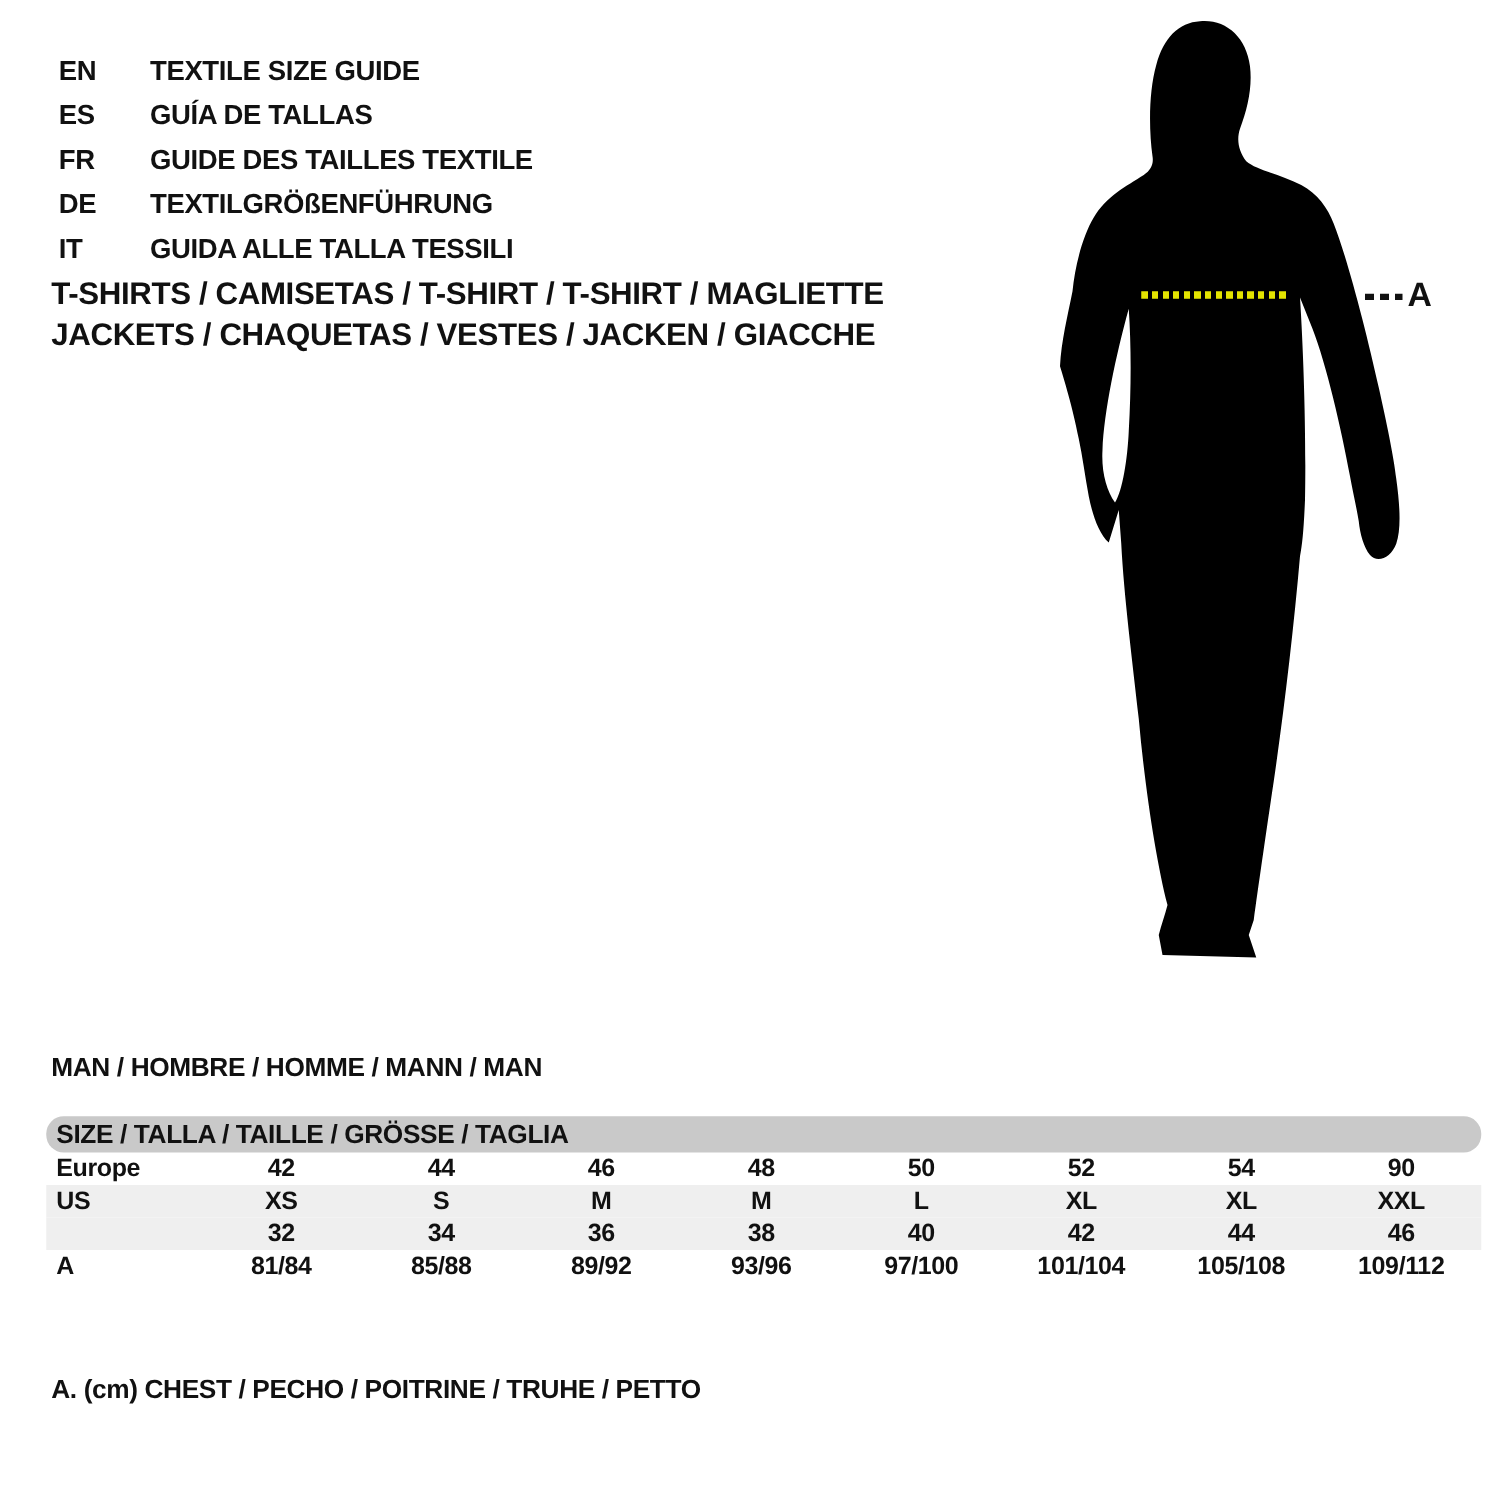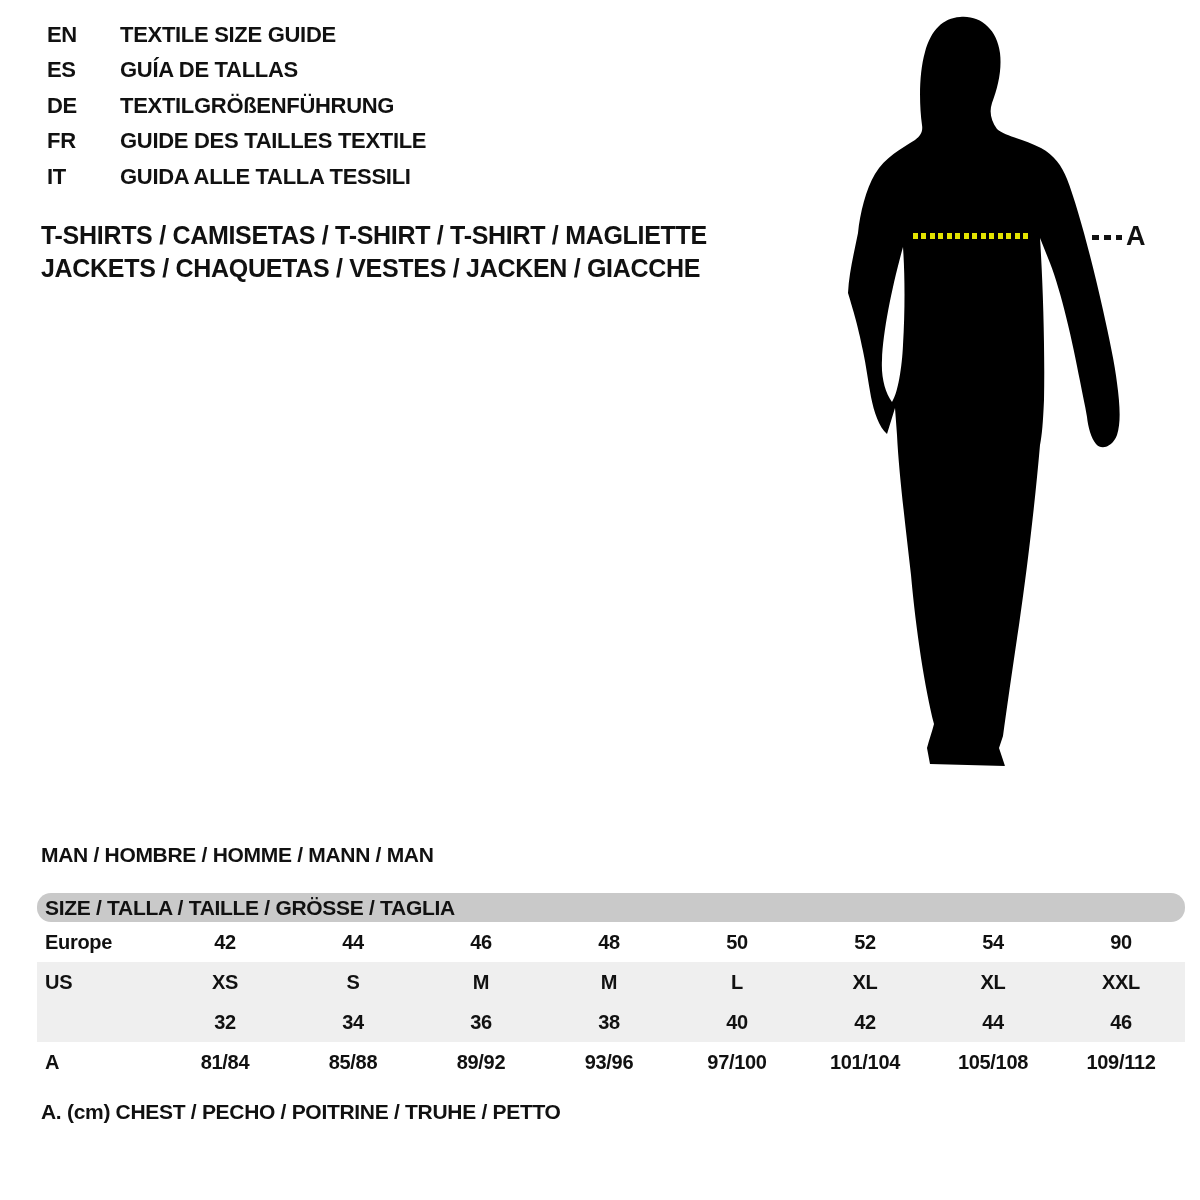--- a/index.html
+++ b/index.html
@@ -16,21 +16,21 @@
     background: #ffffff;
     font-family: "Liberation Sans", "DejaVu Sans", sans-serif;
     color: var(--text);
     overflow: hidden;
     font-weight: bold;
   }
   
   .lang-block {
     position: absolute;
     left: 47px;
-    top: 17px;
+    top: 39px;
   }
   .lang-row {
     display: flex;
     height: 35.5px;
     align-items: center;
     font-size: 22px;
     letter-spacing: -0.3px;
     white-space: nowrap;
   }
   .lang-code { width: 73px; }
@@ -104,21 +104,21 @@
     align-items: center;
     padding-left: 8px;
     font-size: 21px;
     letter-spacing: -0.3px;
     white-space: nowrap;
     border-radius: 14px;
   }
   .table-row {
     display: grid;
     grid-template-columns: 124px repeat(8, 1fr);
-    height: 40px;
+    height: 26px;
     align-items: center;
     font-size: 20px;
     letter-spacing: -0.3px;
   }
   .table-row.shaded { background: var(--table-shade-bg); }
   .row-label { padding-left: 8px; text-align: left; }
   .cell { text-align: center; }
   
   .footnote {
     position: absolute;
@@ -136,26 +136,26 @@
 <div class="lang-block">
   <div class="lang-row">
     <span class="lang-code">EN</span>
     <span class="lang-label">TEXTILE SIZE GUIDE</span>
   </div>
   <div class="lang-row">
     <span class="lang-code">ES</span>
     <span class="lang-label">GUÍA DE TALLAS</span>
   </div>
   <div class="lang-row">
+    <span class="lang-code">FR</span>
+    <span class="lang-label">GUIDE DES TAILLES TEXTILE</span>
+  </div>
+  <div class="lang-row">
     <span class="lang-code">DE</span>
     <span class="lang-label">TEXTILGRÖßENFÜHRUNG</span>
-  </div>
-  <div class="lang-row">
-    <span class="lang-code">FR</span>
-    <span class="lang-label">GUIDE DES TAILLES TEXTILE</span>
   </div>
   <div class="lang-row">
     <span class="lang-code">IT</span>
     <span class="lang-label">GUIDA ALLE TALLA TESSILI</span>
   </div>
 </div>
 
 <div class="product-block">
   <div class="product-line">T-SHIRTS / CAMISETAS / T-SHIRT / T-SHIRT / MAGLIETTE</div>
   <div class="product-line">JACKETS / CHAQUETAS / VESTES / JACKEN / GIACCHE</div>

